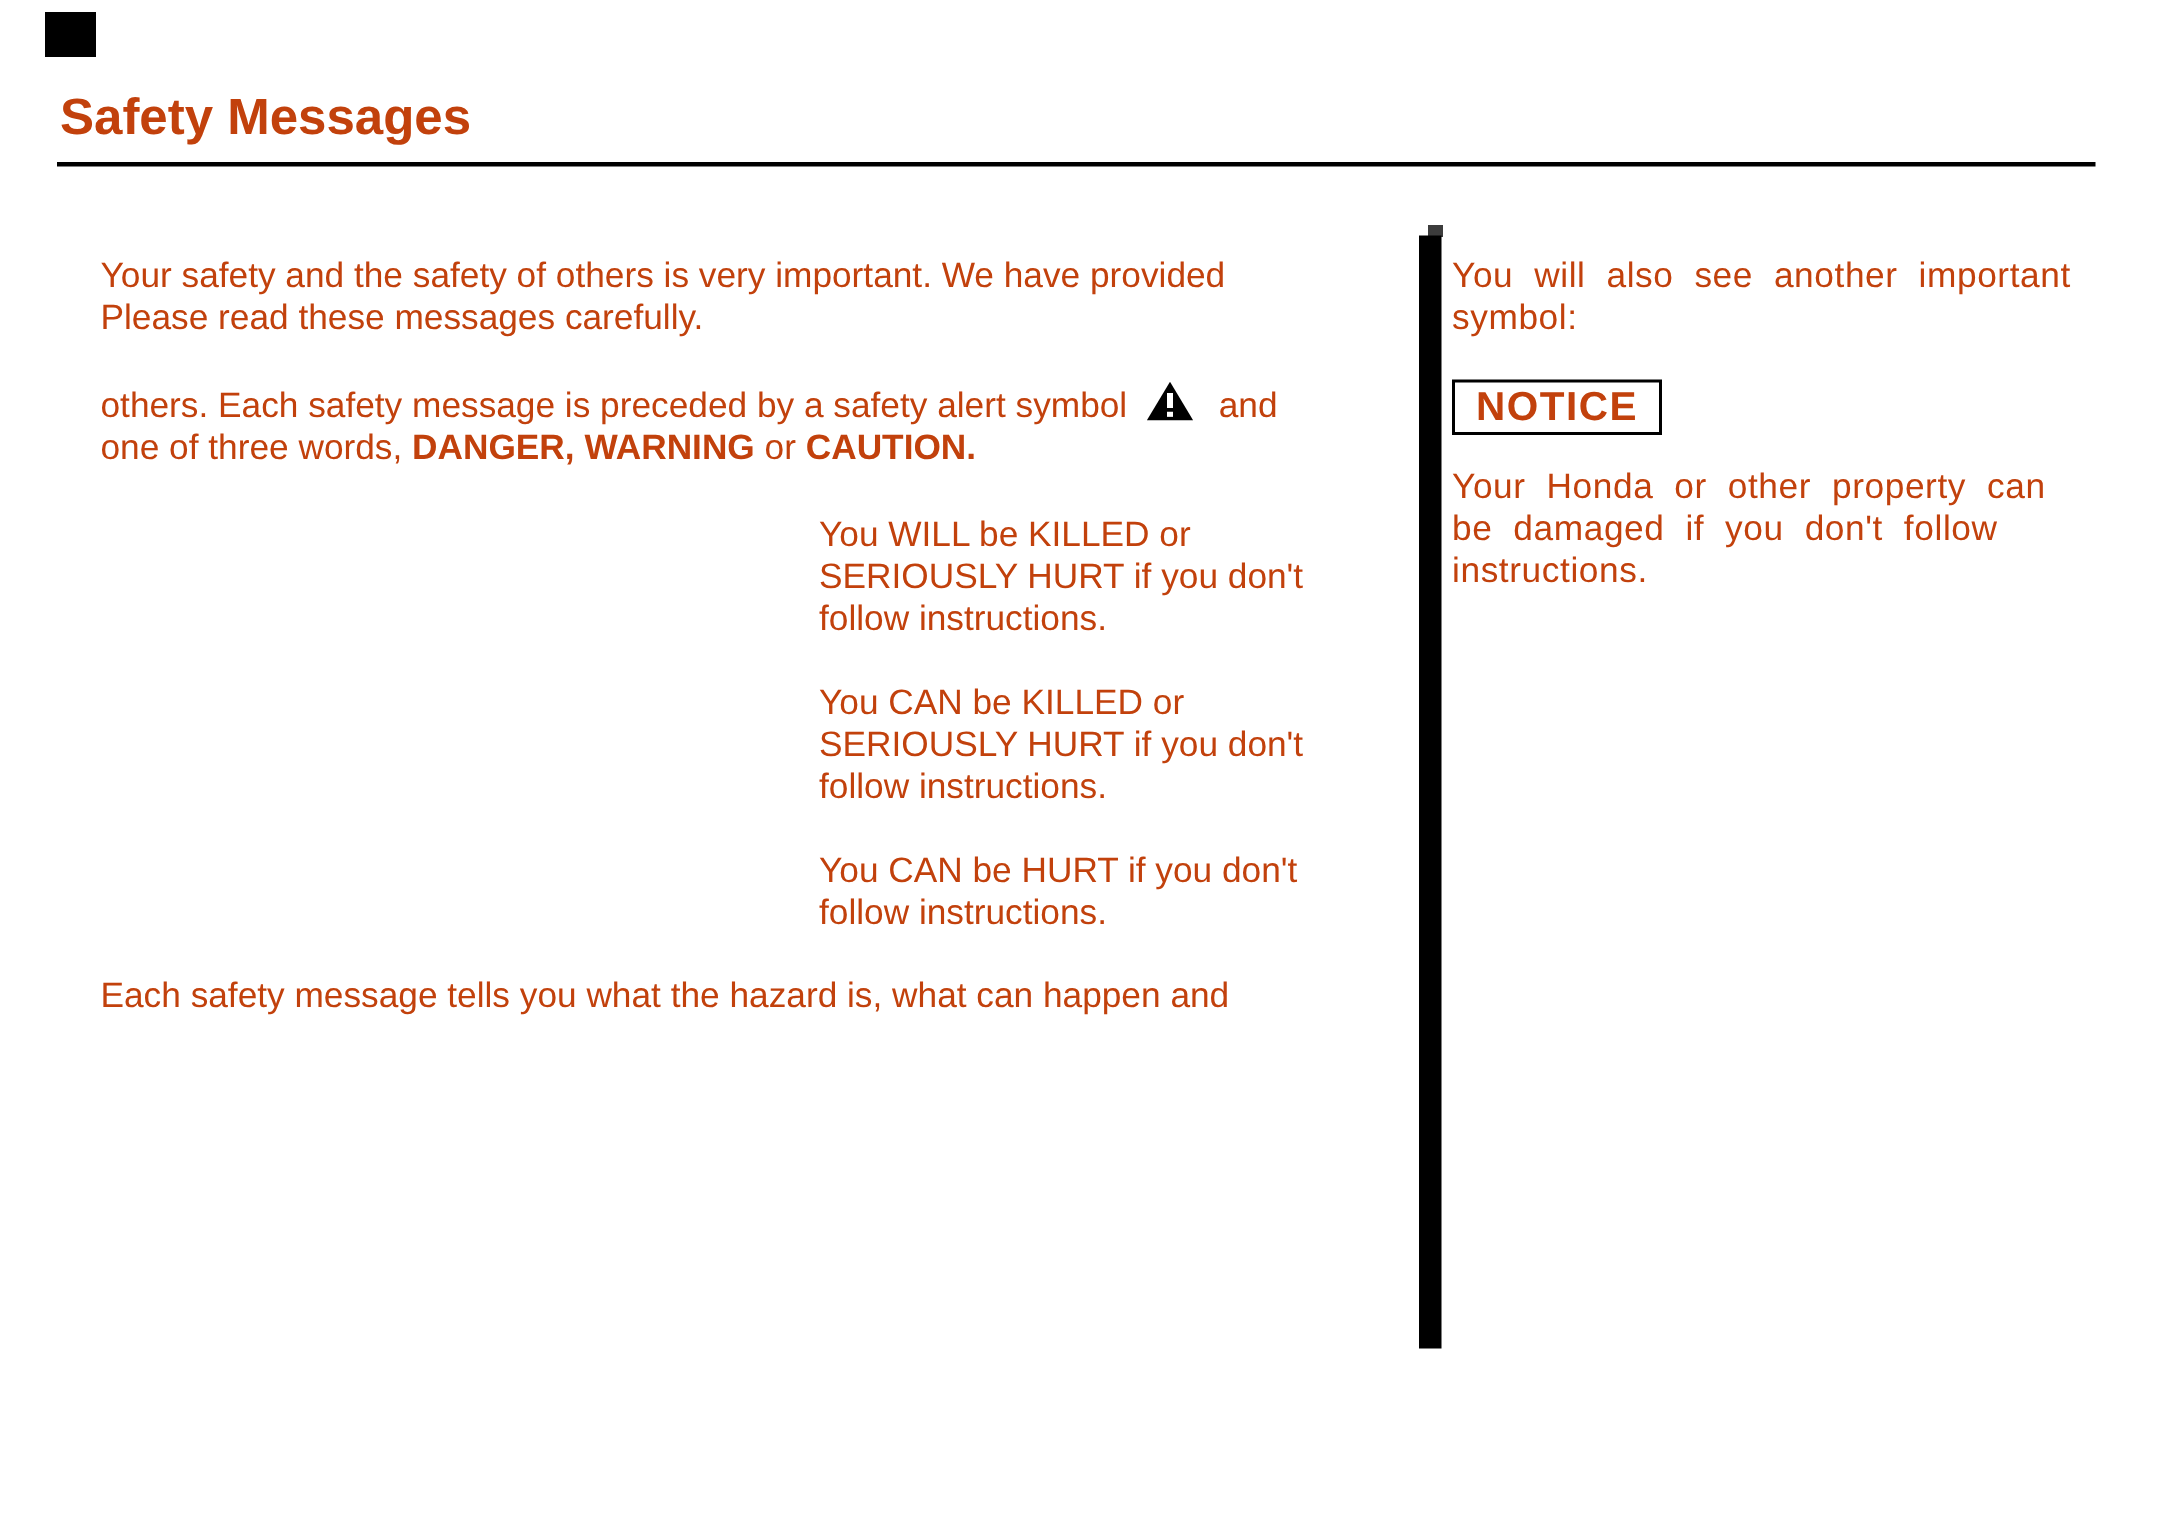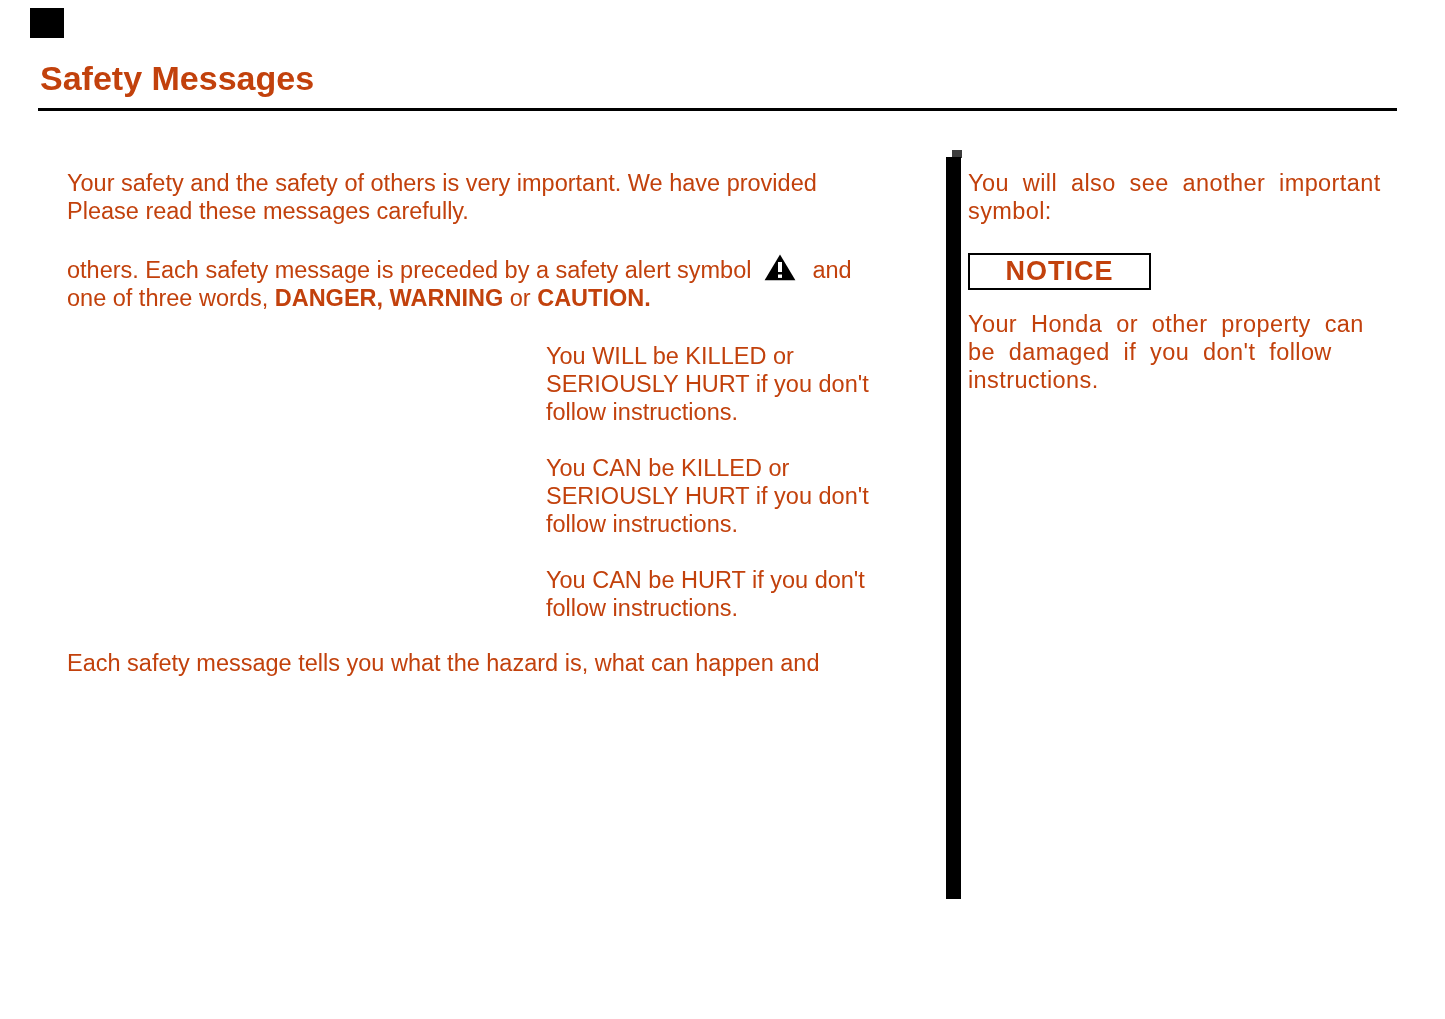--- a/index.html
+++ b/index.html
@@ -70,21 +70,21 @@
     background: #000000;
   }
   .divider-top-artifact {
     position: absolute;
     left: 952px; top: 150px;
     width: 10px; height: 8px;
     background: #3c3c3c;
   }
   .notice-box {
     box-sizing: border-box;
-    width: 183px;
+    width: 140px;
     height: 37px;
     margin-top: 28px;
     border: 2px solid #000000;
     text-align: center;
     font-size: 27px;
     font-weight: bold;
     line-height: 33px;
     letter-spacing: 1px;
     word-spacing: 0;
   }

